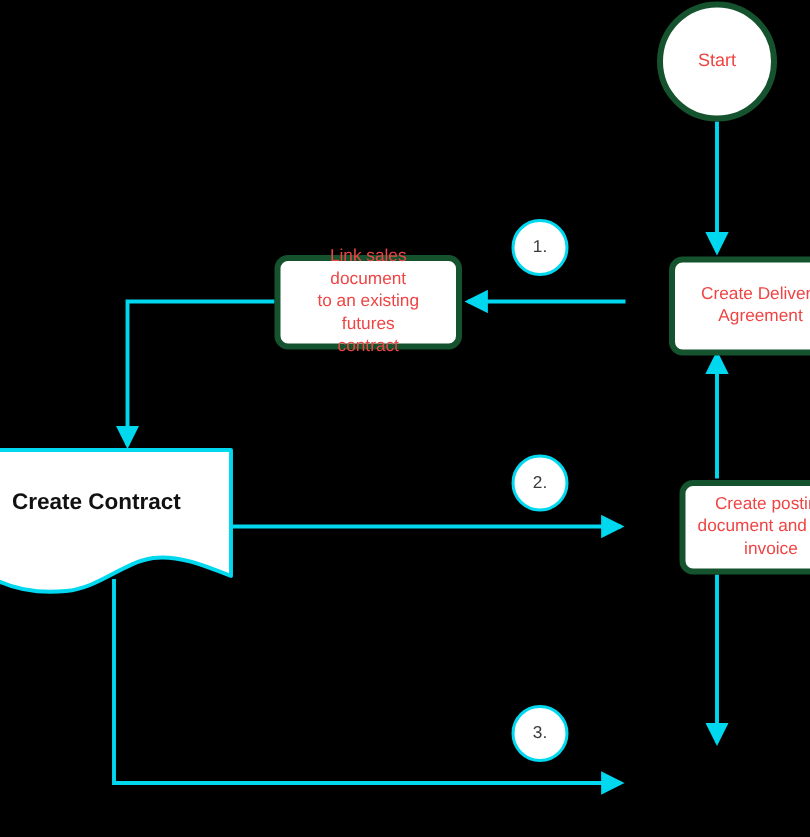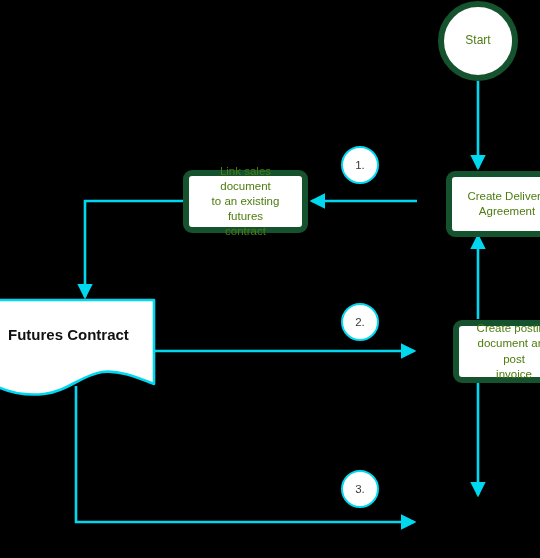--- a/index.html
+++ b/index.html
@@ -23,26 +23,26 @@
     position: absolute;
     top: 0;
     left: 0;
     width: 540px;
     height: 558px;
   }
   .node {
     position: absolute;
     box-sizing: border-box;
     background: #ffffff;
-    border: 6px solid #14532d;
+    border: 4px solid #14532d;
     display: flex;
     align-items: center;
     justify-content: center;
     text-align: center;
-    color: #4d7c0f;
+    color: #ef4444;
     font-size: 11.5px;
     line-height: 1.32;
     z-index: 3;
   }
   .node.start {
     border-radius: 50%;
     font-size: 12px;
   }
   .node.process {
     border-radius: 9px;
@@ -124,21 +124,21 @@
   <div class="node process" style="left:183px; top:170px; width:125px; height:63px;">
     <span class="node-label">Link sales document
 to an existing futures
 contract</span>
   </div>
 
   <div class="docnode" style="left:-6px; top:298px; width:164px; height:100px;">
     <svg width="164" height="100" viewBox="0 0 164 100" xmlns="http://www.w3.org/2000/svg">
       <path d="M 2 2 L 160 2 L 160 86 C 140 78 124 72 108 74 C 88 77 72 94 50 96 C 30 98 14 94 2 88 Z" fill="#ffffff" stroke="#00d8ef" stroke-width="2.6" stroke-linejoin="round"></path>
     </svg>
-    <span class="doc-label" style="left:14px; top:28px; width:150px;">Futures Contract</span>
+    <span class="doc-label" style="left:14px; top:28px; width:150px;">Create Contract</span>
   </div>
 
   <div class="node process" style="left:418px; top:320px; width:122px; height:63px;margin-left:35px;">
     <span class="node-label">Create posting
 document and post
 invoice</span>
   </div>
 
 
   <div class="marker" style="left:341px; top:146px;">

